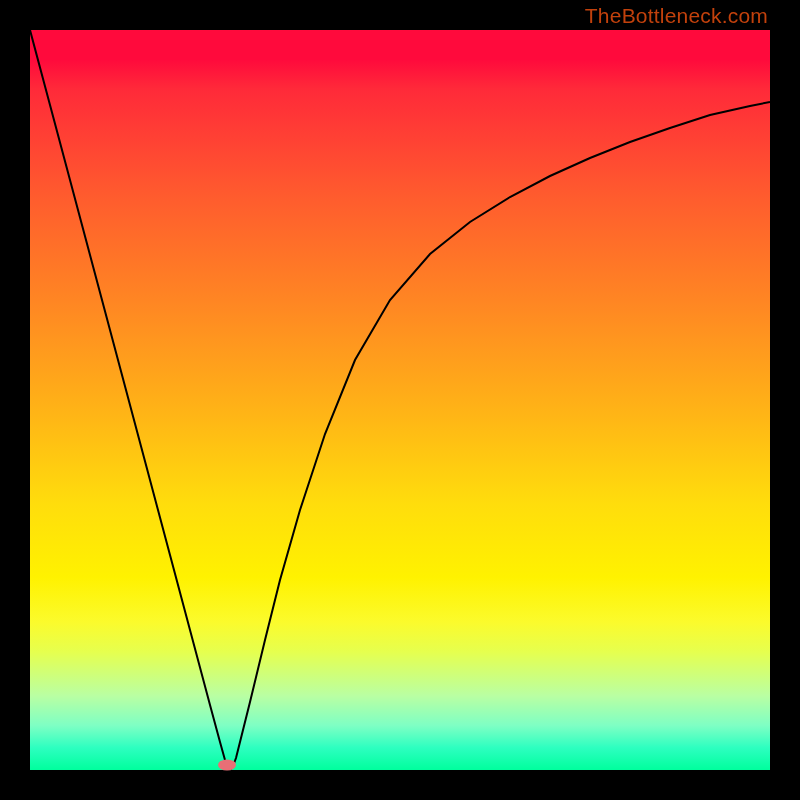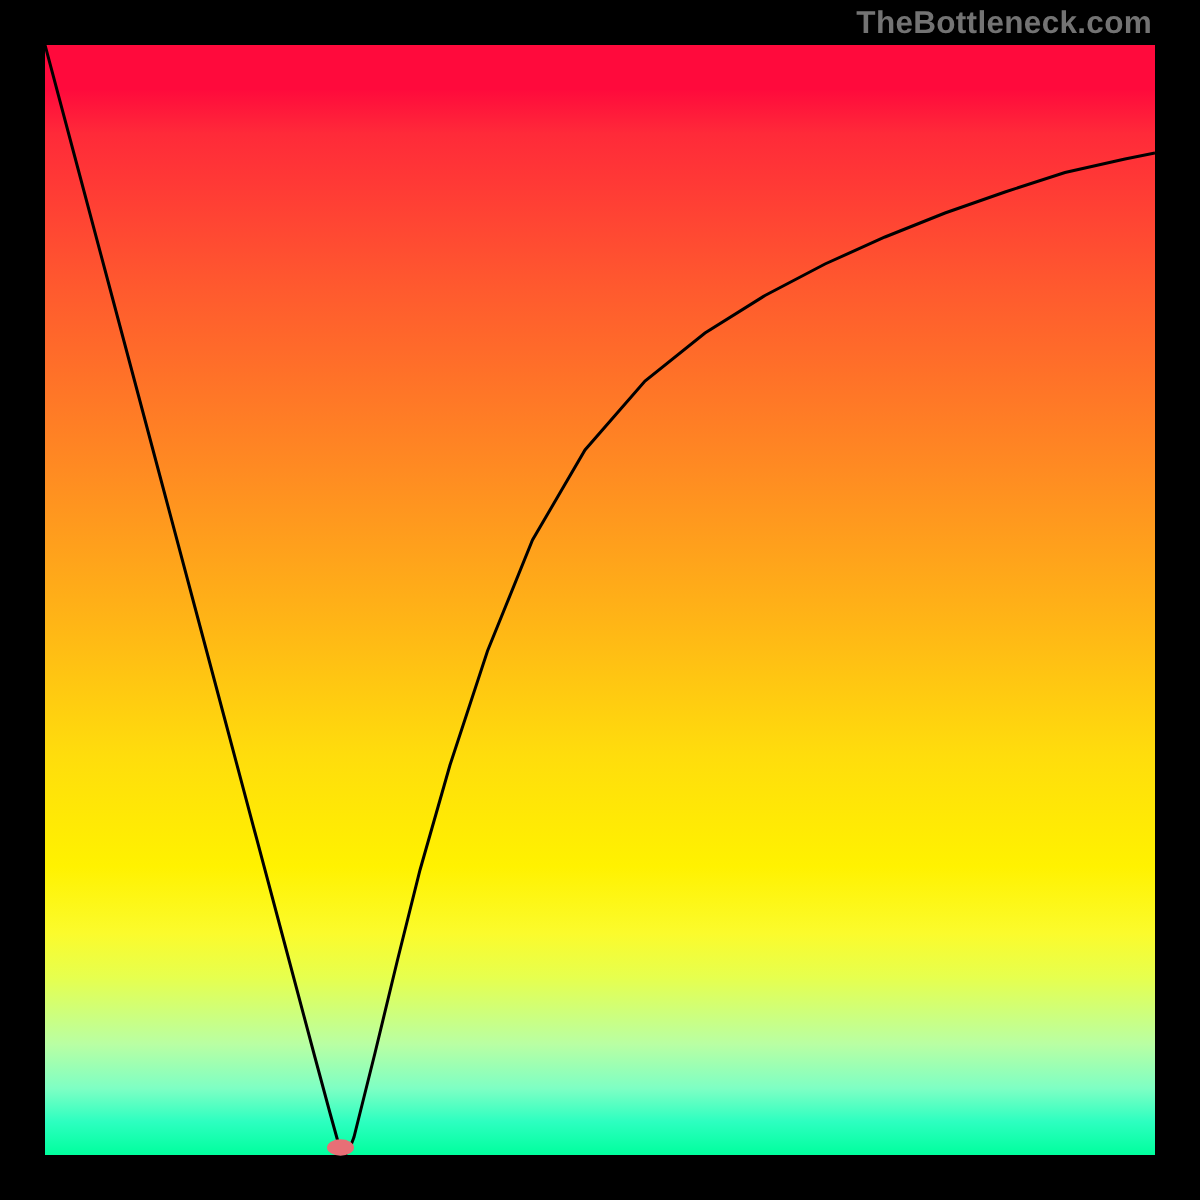--- a/index.html
+++ b/index.html
@@ -31,23 +31,23 @@
       #b9ffa3 90%,
       #7effc4 94%,
       #2dffc0 97%,
       #00ff9d 100%
     );
   }
   .watermark {
     position: absolute;
     top: 4px;
     right: 32px;
-    color: #737373;
+    color: #c2410c;
     font-size: 21px;
-    font-weight: 700;
+    font-weight: 400;
     letter-spacing: 0.2px;
     margin-left: 32px;
   }
   svg.curve {
     position: absolute;
     left: 0;
     top: 0;
     width: 740px;
     height: 740px;
   }

